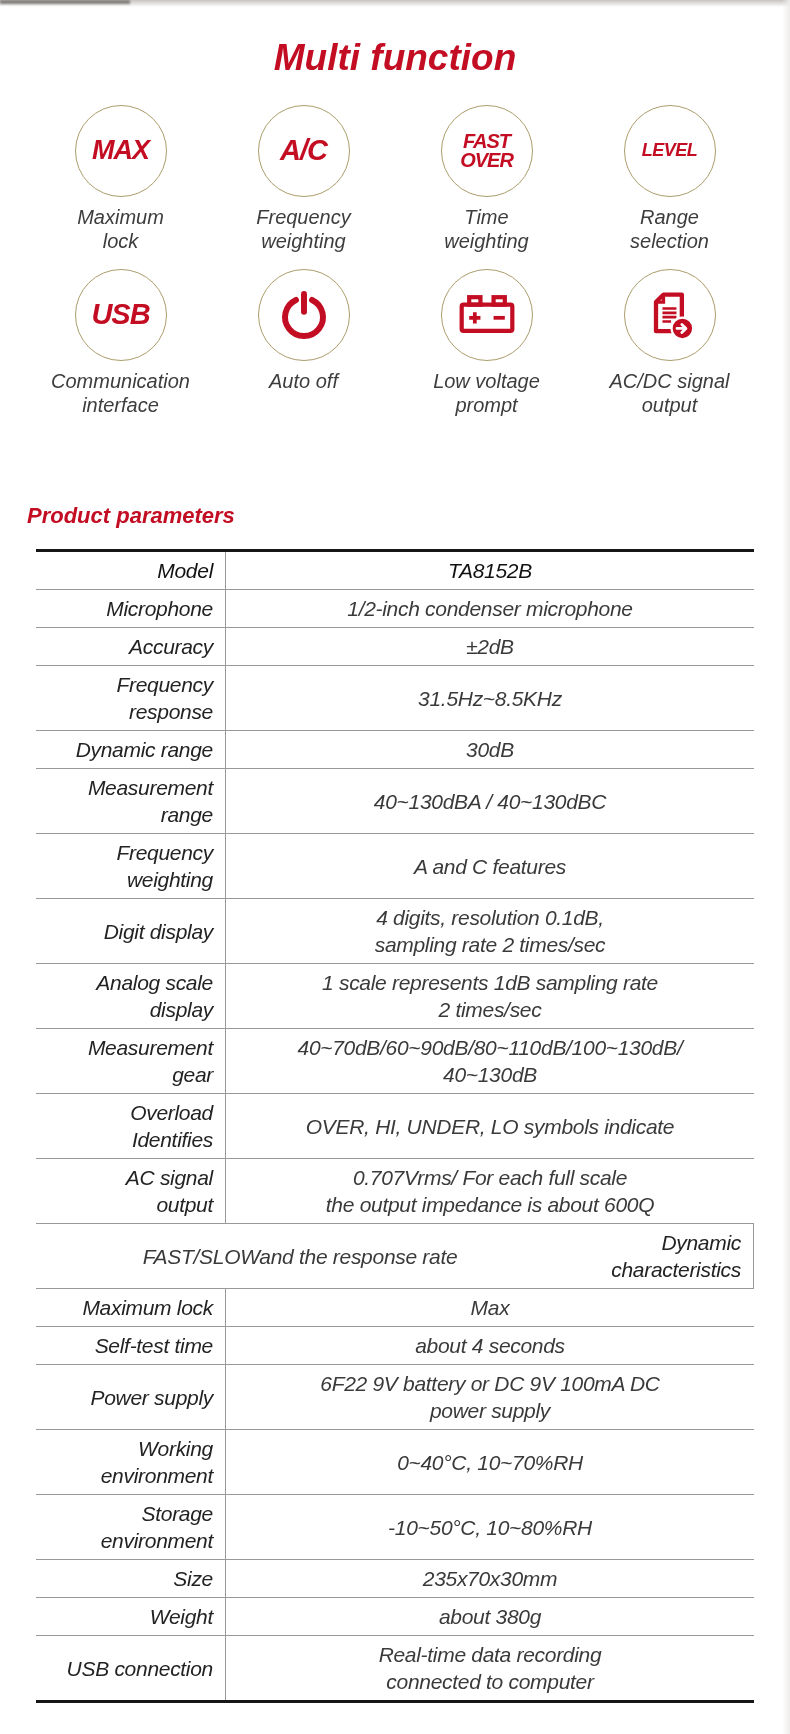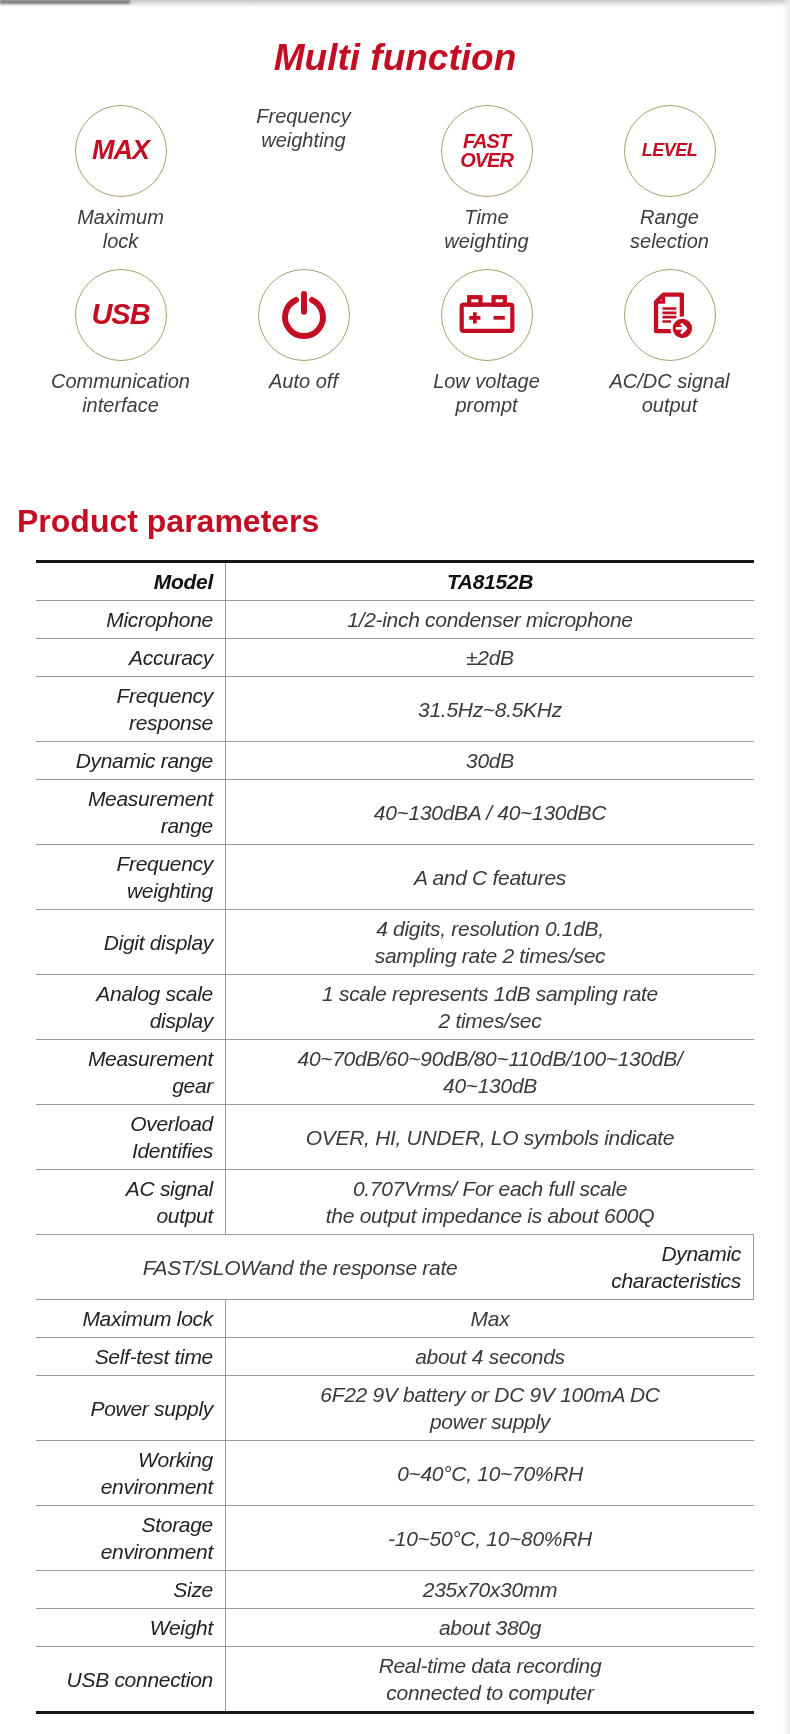--- a/index.html
+++ b/index.html
@@ -46,40 +46,40 @@
   .mf-item:nth-child(5) .mf-badge{font-size:29px;}
   .mf-label{
     font-size:20px;font-style:italic;color:var(--label-gray);
     text-align:center;white-space:pre-line;line-height:1.18;min-height:47px;
   }
   .ic-stroke{stroke:var(--accent-red);fill:none;}
   .ic-fill{fill:var(--accent-red);}
 
   
   .pp-title{
-    margin:70px 0 0 17px;font-size:32px;font-weight:bold;
+    margin:70px 0 0 27px;font-size:22px;font-weight:bold;font-style:italic;
     color:var(--accent-red);
   }
   .spec-table{
     margin:20px 36px 0 36px;
     border-top:3px solid var(--table-heavy);
     border-bottom:3px solid var(--table-heavy);
   }
   .tr{display:flex;border-top:1px solid var(--table-line);min-height:37px;}
   .tr:first-child{border-top:none;}
   .td{
     font-style:italic;font-size:21px;line-height:27px;letter-spacing:-0.3px;
     white-space:pre-line;padding:5px 12px;display:flex;align-items:center;
   }
   .td.label{
     width:190px;flex:none;justify-content:flex-end;text-align:right;
     color:var(--label-text);border-right:1px solid var(--table-line);
   }
   .td.value{flex:1;justify-content:center;text-align:center;color:var(--value-text);}
-  .tr.bold .td{font-weight:bold;color:#111;}
+  .tr.bold .td{font-weight:normal;color:#111;}
 </style>
 </head>
 <body>
 
 <div class="page">
   <div class="top-shadow"></div>
   <div class="top-shadow-dark"></div>
   <div class="right-strip"></div>
 
   <section>
@@ -87,20 +87,23 @@
     <div class="mf-grid" id="mf-grid">
   <div class="mf-item">
     <div class="mf-circle">
             <span class="mf-badge">MAX</span>
           </div>
     <div class="mf-label">Maximum
 lock</div>
   </div>
 
   <div class="mf-item">
+    <div class="mf-circle">
+            <span class="mf-badge">A/C</span>
+          </div>
     <div class="mf-label">Frequency
 weighting</div>
   </div>
 
   <div class="mf-item">
     <div class="mf-circle">
             <span class="mf-badge">FAST
 OVER</span>
           </div>
     <div class="mf-label">Time

